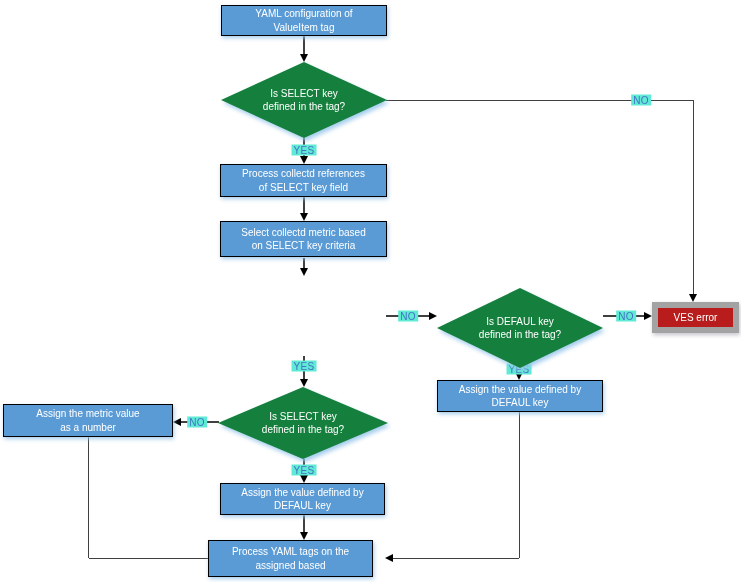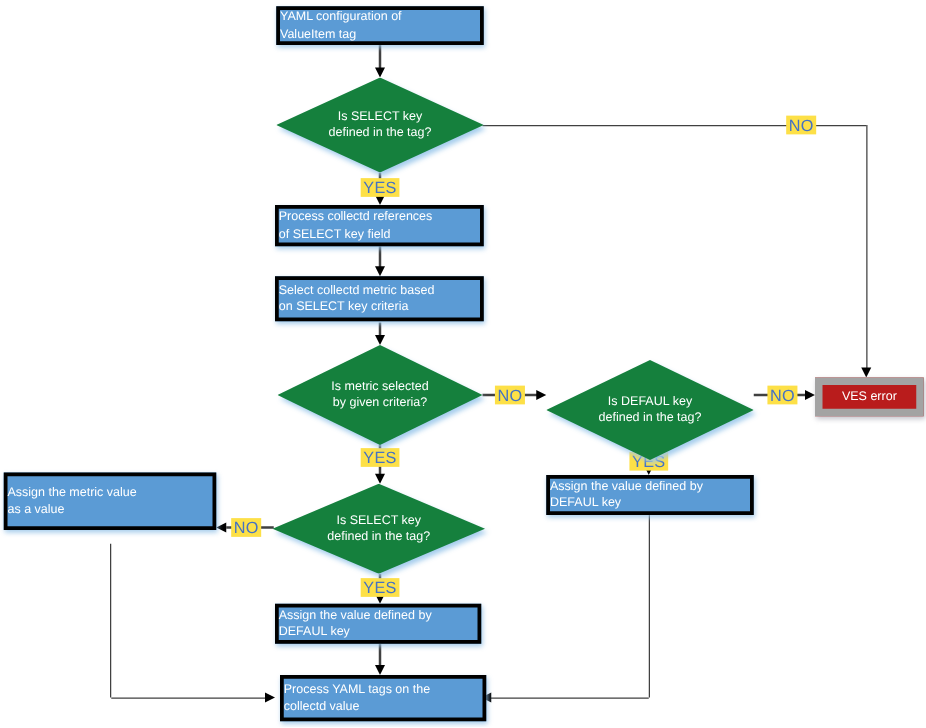--- a/index.html
+++ b/index.html
@@ -2,22 +2,22 @@
 <html><head>
 <meta charset="utf-8">
 <style>
   html,body{margin:0;padding:0;background:#fff;}
   #stage{
     position:relative;width:741px;height:582px;background:#fff;overflow:hidden;
     font-family:"Liberation Sans","DejaVu Sans",sans-serif;
   }
   
   .proc{
-    position:absolute;display:flex;flex-direction:column;justify-content:center;align-items:flex-start;
-    background:#5B9BD5;border:3px solid #000000;box-sizing:border-box;color:#fff;
+    position:absolute;display:flex;flex-direction:column;justify-content:center;align-items:center;
+    background:#5B9BD5;border:1px solid #000000;box-sizing:border-box;color:#fff;
     font-size:10px;line-height:1.32;text-align:center;
     filter:drop-shadow(1px 2px 2px rgba(150,195,232,.85));
   }
   .proc span,.dia span{display:block;white-space:nowrap;}
   .err{
     position:absolute;display:flex;justify-content:center;align-items:center;
     background:#b91c1c;border:6px solid #a3a3a3;box-sizing:border-box;color:#fff;
     font-size:10px;text-align:center;
     filter:drop-shadow(1px 2px 2px rgba(180,180,190,.8));
   }
@@ -29,21 +29,21 @@
     display:flex;flex-direction:column;justify-content:center;align-items:center;
   }
   
   .ln{position:absolute;background:#404040;}
   .arr{position:absolute;width:0;height:0;}
   .arr-d{border-left:4.5px solid transparent;border-right:4.5px solid transparent;border-top:8px solid #000;}
   .arr-r{border-top:4.5px solid transparent;border-bottom:4.5px solid transparent;border-left:8px solid #000;}
   .arr-l{border-top:4.5px solid transparent;border-bottom:4.5px solid transparent;border-right:8px solid #000;}
   .elabel{
     position:absolute;transform:translate(-50%,-50%);
-    font-size:13px;color:#4472C4;background:#fde047;padding:0 2px;letter-spacing:.3px;
+    font-size:10px;color:#4472C4;background:#5eead4;padding:0 2px;letter-spacing:.3px;
   }
 </style>
 </head>
 <body>
 
 <div id="stage">
 
   <div class="ln" style="left:303.2px;top:36px;width:1.5px;height:20px"></div>
   <div class="ln" style="left:386px;top:99.5px;width:307px;height:1px"></div>
   <div class="ln" style="left:692.5px;top:100px;width:1px;height:196px"></div>
@@ -103,48 +103,42 @@
 
   <div class="err" style="left:652px;top:302px;width:87px;height:31px">
     <span>VES error</span>
   </div>
 
   <div class="proc" style="left:437px;top:380px;width:166px;height:32px">
     <span>Assign the value defined by</span>
     <span>DEFAUL key</span>
   </div>
 
-  <div class="proc" style="left:3px;top:378px;width:170px;height:46px">
+  <div class="proc" style="left:3px;top:404px;width:170px;height:33px">
     <span>Assign the metric value</span>
-    <span>as a value</span>
+    <span>as a number</span>
   </div>
 
   <div class="proc" style="left:220px;top:483px;width:165px;height:32px">
     <span>Assign the value defined by</span>
     <span>DEFAUL key</span>
   </div>
 
-  <div class="proc" style="left:224px;top:540px;width:165px;height:37px">
+  <div class="proc" style="left:208px;top:540px;width:165px;height:37px">
     <span>Process YAML tags on the</span>
-    <span>collectd value</span>
+    <span>assigned based</span>
   </div>
 
   <div class="dia-wrap" style="left:221px;top:62px;width:166px;height:76px">
     <div class="dia">
       <span>Is SELECT key</span>
       <span>defined in the tag?</span>
     </div>
   </div>
 
-  <div class="dia-wrap" style="left:222px;top:276px;width:164px;height:80px">
-    <div class="dia">
-      <span>Is metric selected</span>
-      <span>by given criteria?</span>
-    </div>
-  </div>
 
   <div class="dia-wrap" style="left:437px;top:288px;width:166px;height:80px">
     <div class="dia">
       <span>Is DEFAUL key</span>
       <span>defined in the tag?</span>
     </div>
   </div>
 
   <div class="dia-wrap" style="left:218px;top:387px;width:170px;height:72px">
     <div class="dia">

